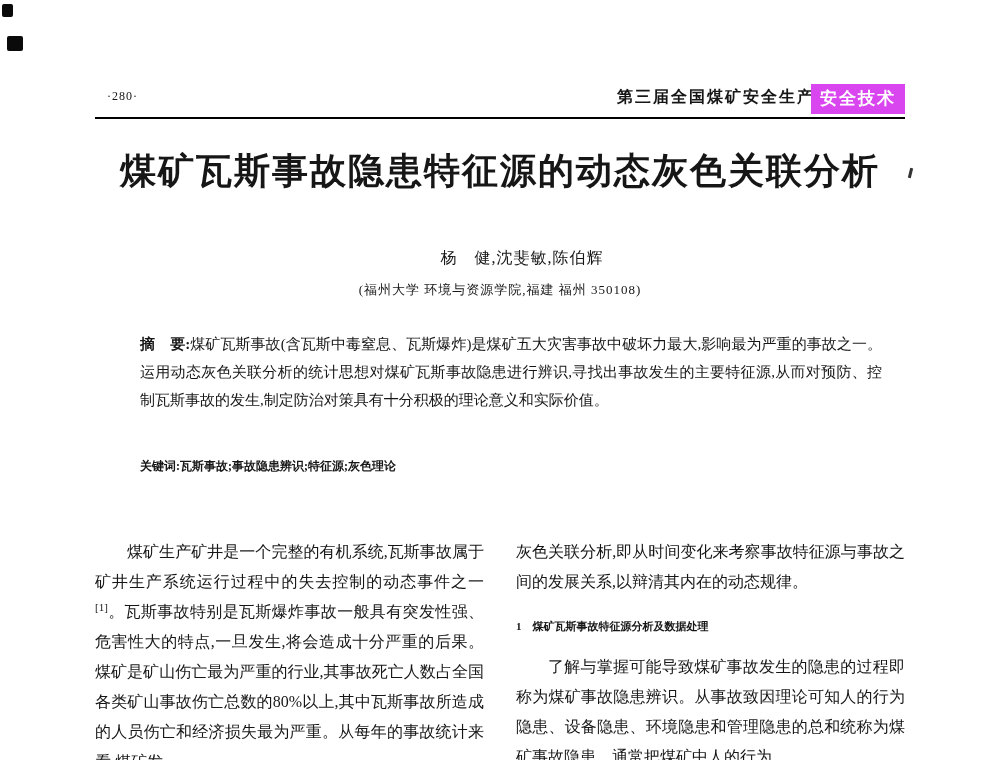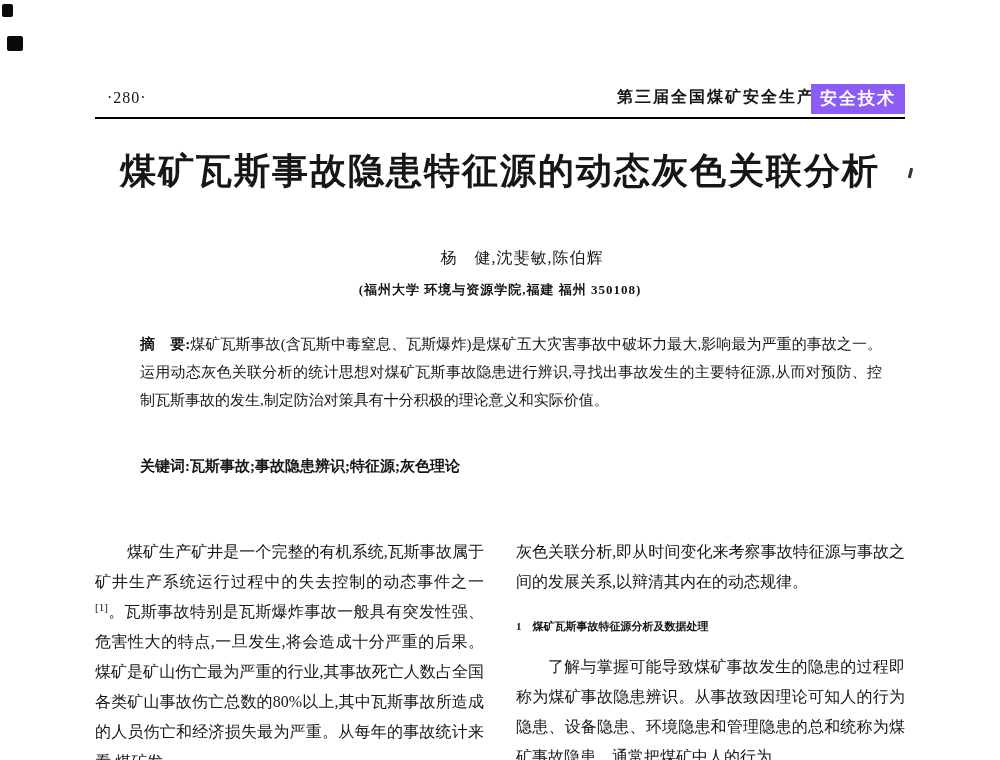--- a/index.html
+++ b/index.html
@@ -13,29 +13,29 @@
     color: #161616;
   }
   
   .artifact { position: absolute; background: #0a0a0a; }
   .artifact-1 { left: 2px; top: 4px; width: 11px; height: 13px; border-radius: 2px; }
   .artifact-2 { left: 7px; top: 36px; width: 16px; height: 15px; border-radius: 2px; }
   
   .page-header { position: absolute; left: 95px; right: 95px; top: 84px; height: 30px; }
   .page-number {
     position: absolute; left: 12px; top: 5px;
-    font-size: 16px; letter-spacing: 1px;
+    font-size: 12px; letter-spacing: 1px;
   }
   .proceedings-title {
     position: absolute; left: 12px; right: 0; top: 3px;
     text-align: right; font-size: 16px; font-weight: bold; letter-spacing: 2px;
   }
   .badge {
     position: absolute; right: 0; top: 0;
-    background: #8b5cf6; color: #fff;
+    background: #d946ef; color: #fff;
     font-size: 17px; font-weight: bold; letter-spacing: 2px;
     padding: 3px 9px 4px;
   }
   .header-rule {
     position: absolute; left: 95px; right: 95px; top: 117px;
     border-top: 2px solid #000;
   }
   
   .title {
     position: absolute; left: 50px; right: 50px; top: 143px;
@@ -45,31 +45,31 @@
   .title-tick {
     position: absolute; right: 88px; top: 168px;
     width: 3px; height: 10px; background: #333; transform: rotate(14deg);
   }
   .authors {
     position: absolute; left: 0; right: 0; top: 248px;
     text-align: center; font-size: 16px; letter-spacing: 1px; padding-left: 44px;
   }
   .affiliation {
     position: absolute; left: 0; right: 0; top: 281px;
-    text-align: center; font-size: 13px; letter-spacing: 1px; font-weight: bold;
+    text-align: center; font-size: 13px; letter-spacing: 1px;
   }
   
   .abstract {
     position: absolute; left: 140px; right: 118px; top: 330px;
     font-size: 15px; line-height: 28px; text-align: justify;
   }
   .abstract-label { font-weight: bold; }
   .keywords {
     position: absolute; left: 140px; right: 118px; top: 452px;
-    font-size: 15px; font-weight: bold; line-height: 28px;
+    font-size: 12px; font-weight: bold; line-height: 28px;
   }
   
   .columns {
     position: absolute; left: 95px; right: 95px; top: 524px; bottom: 0;
     display: flex; column-gap: 32px; overflow: hidden; margin-top: 13px;
   }
   .col { flex: 1; overflow: hidden; }
   .col p { margin: 0; font-size: 16px; line-height: 30px; text-align: justify; }
   .indent { text-indent: 2em; }
   sup { font-size: 11px; line-height: 0; }

